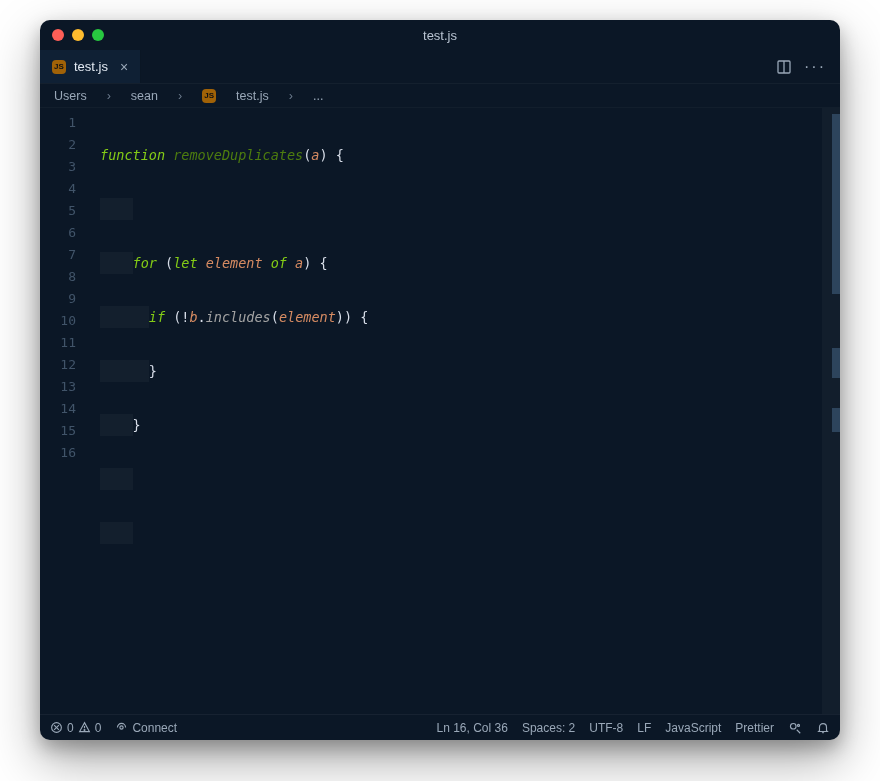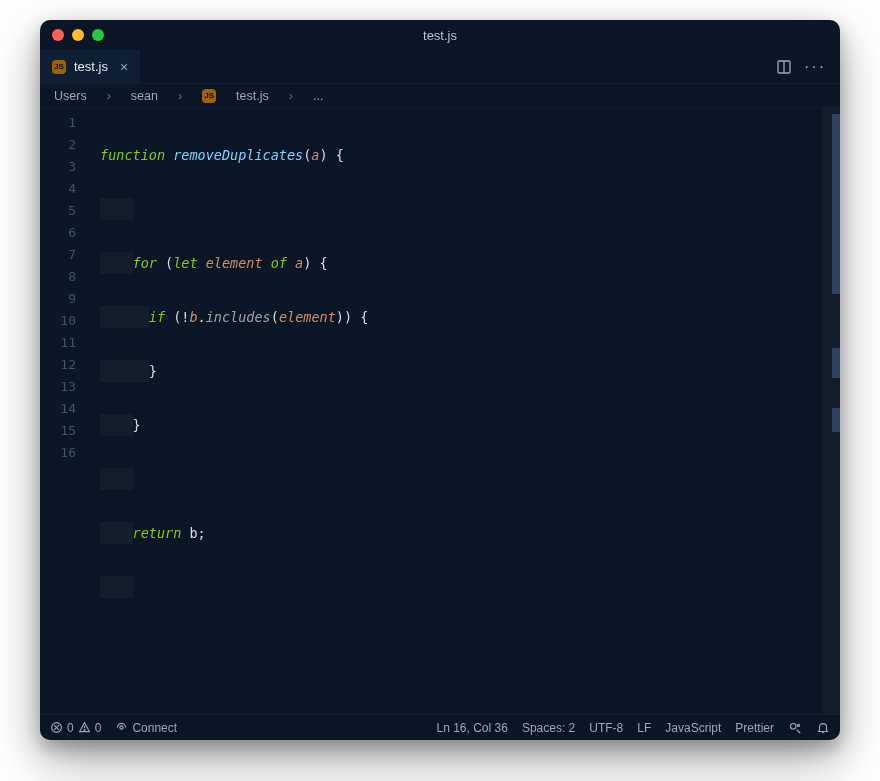--- a/index.html
+++ b/index.html
@@ -99,21 +99,21 @@
   }
   .minimap {
     position:absolute; right:0; top:0; bottom:0; width:18px;
     background: rgba(255,255,255,0.03);
   }
   .minimap .ov1 { position:absolute; right:0; top:6px; width:8px; height:180px; background:#2d445c; }
   .minimap .ov2 { position:absolute; right:0; top:240px; width:8px; height:30px; background:#2d445c; }
   .minimap .ov3 { position:absolute; right:0; top:300px; width:8px; height:24px; background:#2d445c; }
   
   .kw   { color:#84cc16; font-style: italic; }
-  .fn   { color:#7dd3fc; font-style: italic; }
+  .fn   { color:#4d7c0f; font-style: italic; }
   .fnc  { color:#a3a3a3; font-style: italic; }
   .id   { color:#d68b62; font-style: italic; }
   .var  { color:#d8dee9; }
   .pun  { color:#d8dee9; }
   
   .statusbar {
     height: 26px;
     display:flex; align-items:center;
     padding: 0 10px;
     font-size: 12px;
@@ -187,21 +187,20 @@
       <div>16</div>
     </div>
     <div class="code">
       <div class="line"><span class="kw">function </span><span class="fn">removeDuplicates</span><span class="pun">(</span><span class="id">a</span><span class="pun">) {</span></div>
       <div class="line"><span class="indent-hl">    </span></div>
       <div class="line"><span class="indent-hl">    </span><span class="kw">for </span><span class="pun">(</span><span class="kw">let </span><span class="id">element</span><span class="kw"> of </span><span class="id">a</span><span class="pun">) {</span></div>
       <div class="line"><span class="indent-hl">      </span><span class="kw">if </span><span class="pun">(!</span><span class="id">b</span><span class="pun">.</span><span class="fnc">includes</span><span class="pun">(</span><span class="id">element</span><span class="pun">)) {</span></div>
       <div class="line"><span class="indent-hl">      </span><span class="pun">}</span></div>
       <div class="line"><span class="indent-hl">    </span><span class="pun">}</span></div>
       <div class="line"><span class="indent-hl">    </span></div>
-      <div class="line"><span class="indent-hl">    </span><span class="kw">return </span><span class="var">b</span><span class="pun">;</span></div>
       <div class="line"><span class="indent-hl">    </span></div>
       
       
       
       
       
     </div>
     <div class="minimap">
       <div class="ov1"></div>
         <div class="ov2"></div>

